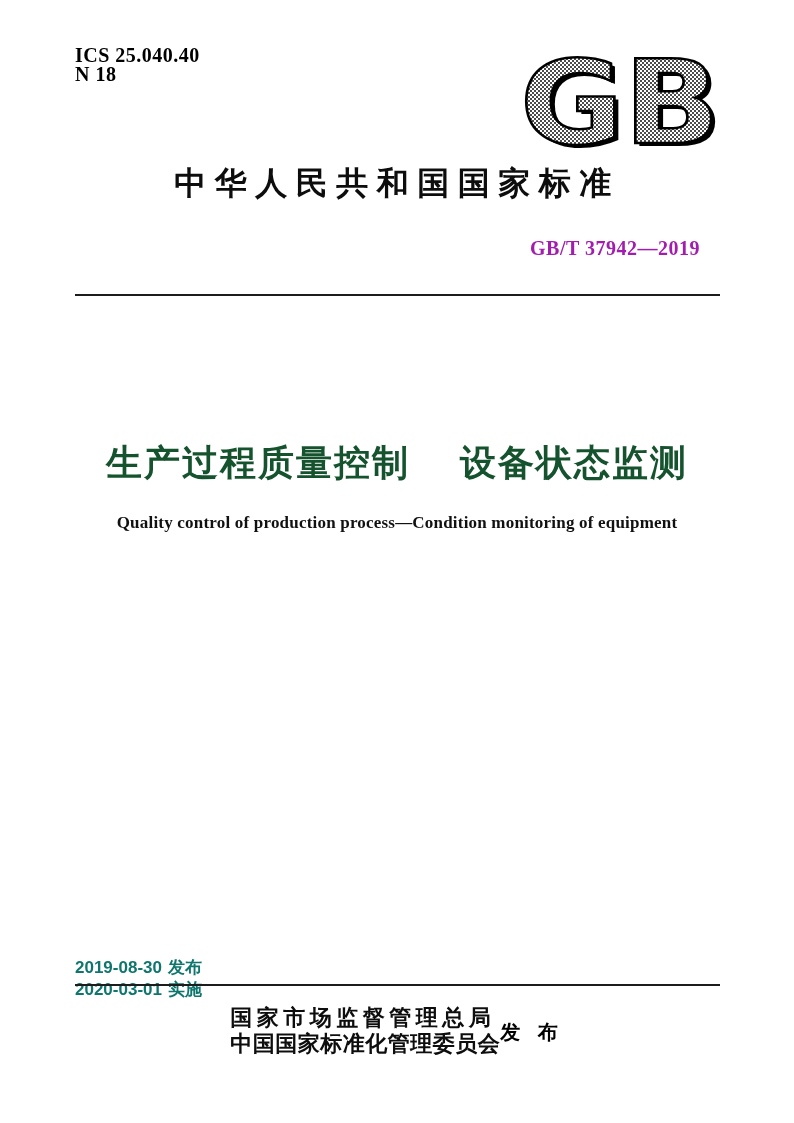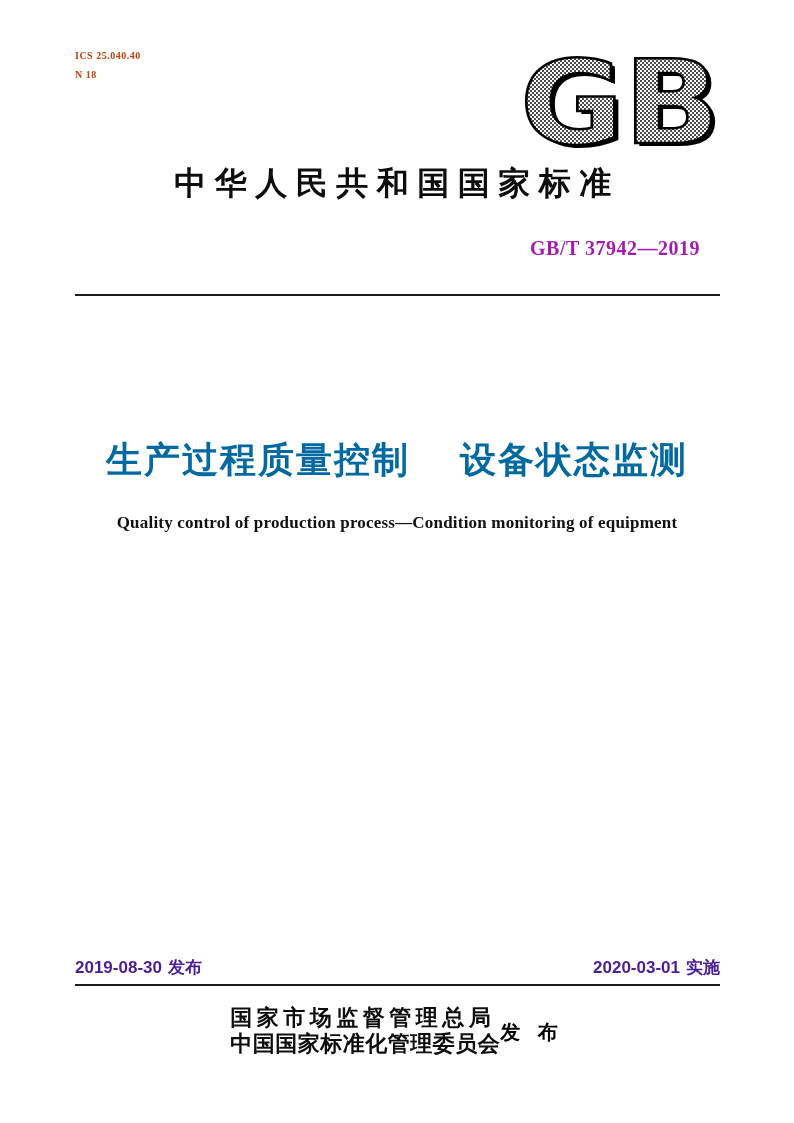--- a/index.html
+++ b/index.html
@@ -14,24 +14,24 @@
     font-family: "Liberation Serif", "DejaVu Serif", serif;
     overflow: hidden;
   }
   
   .ics-block {
     position: absolute;
     left: 75px;
     top: 46px;
     font-family: "Liberation Serif", "DejaVu Serif", serif;
     font-weight: bold;
-    font-size: 10px;
+    font-size: 20px;
     line-height: 19px;
     letter-spacing: 0.5px;
-    color: #c2410c;
+    color: #000000;
   }
   
   .gb-logo {
     position: absolute;
     left: 516px;
     top: 56px;
     width: 210px;
     height: 92px;
     text-align: center;
   }
@@ -73,26 +73,26 @@
   
   .cn-title {
     position: absolute;
     left: 0;
     top: 441px;
     width: 100%;
     display: flex;
     justify-content: center;
     align-items: baseline;
     gap: 50px;
-    font-family: Liberation Mono, monospace;
+    font-family: Liberation Sans, sans-serif;
     font-weight: bold;
     font-size: 36px;
     line-height: 44px;
     letter-spacing: 2px;
-    color: #0369a1;
+    color: #14532d;
     white-space: nowrap;
   }
   .en-title {
     position: absolute;
     left: 0;
     top: 512px;
     width: 100%;
     text-align: center;
     font-family: "Liberation Serif", "DejaVu Serif", serif;
     font-weight: bold;
@@ -107,22 +107,23 @@
     position: absolute;
     left: 75px;
     top: 957px;
     width: 645px;
     display: flex;
     justify-content: space-between;
     font-family: "Liberation Sans", "DejaVu Sans", sans-serif;
     font-weight: 600;
     font-size: 17px;
     line-height: 22px;
-    color: #4c1d95;
-    white-space: nowrap;
+    color: #0f766e;
+    white-space: nowrap;
+    flex-direction: column;
   }
   .date-item .date-label { margin-left: 6px; }
   
   .publisher-row {
     position: absolute;
     left: 0;
     top: 1005px;
     width: 100%;
     display: flex;
     justify-content: center;

